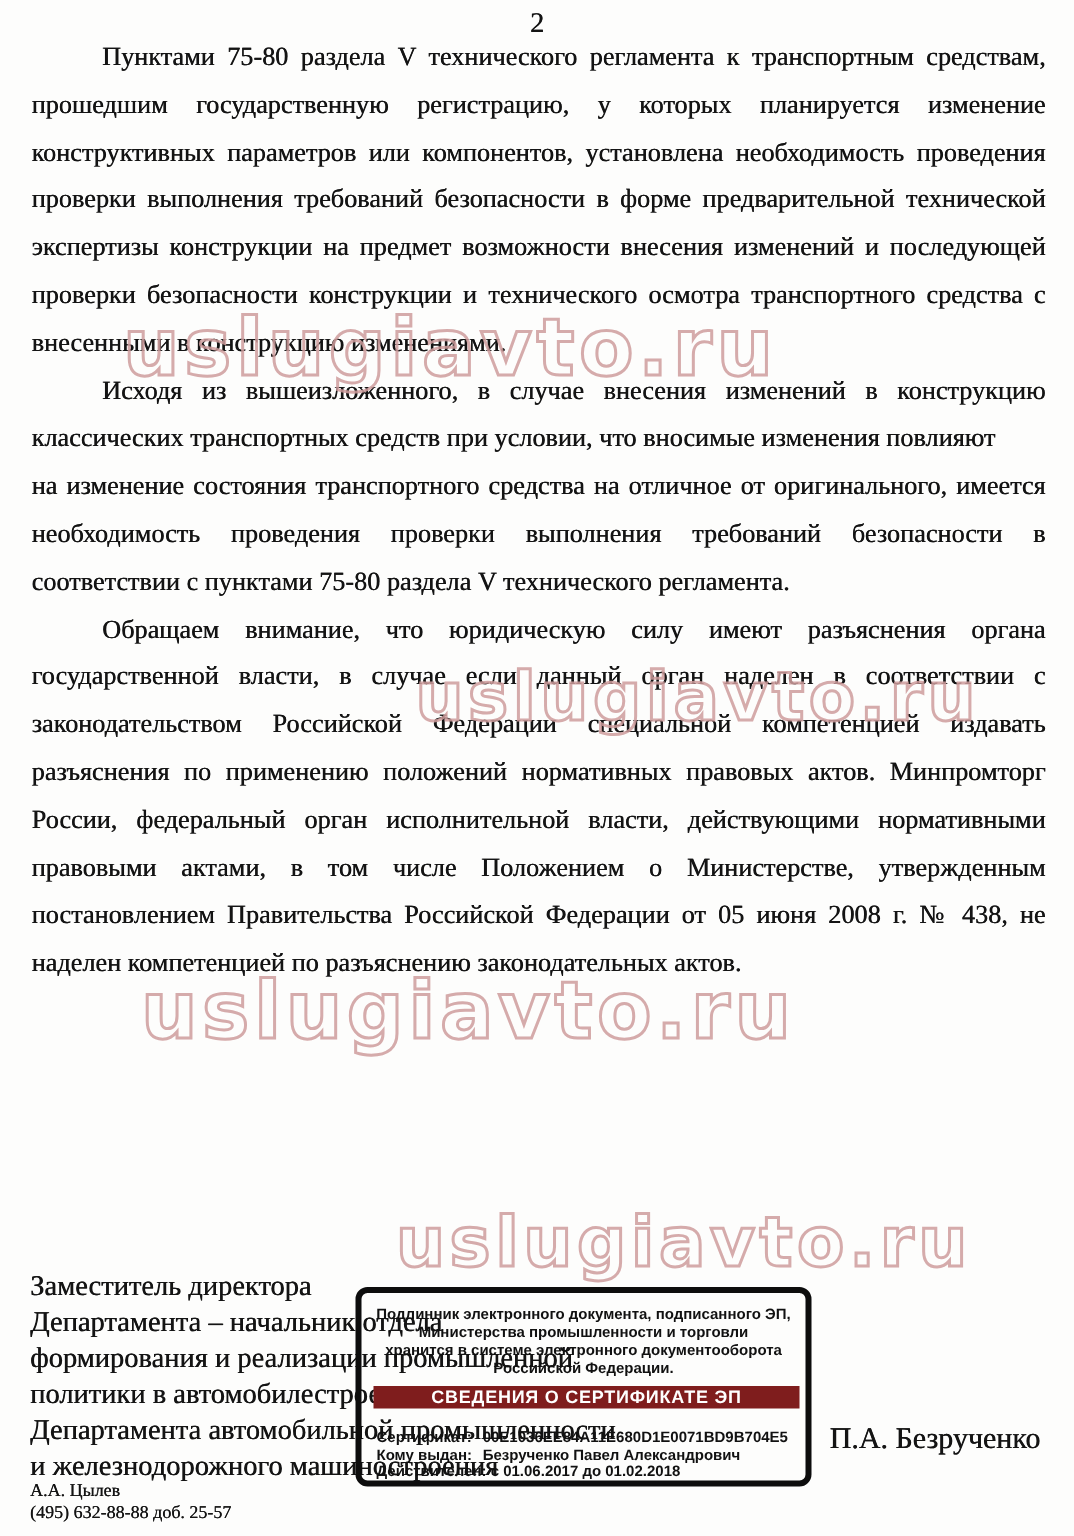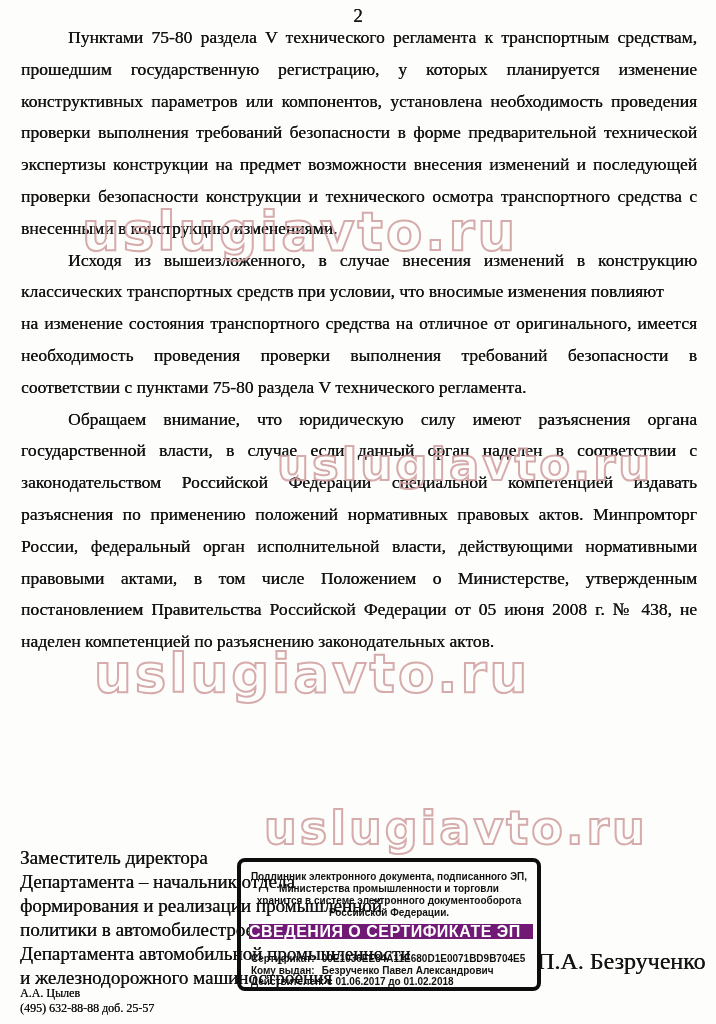--- a/index.html
+++ b/index.html
@@ -57,37 +57,38 @@
     color:#111;
   }
   .stamp-header{
     margin-top:9px;
     text-align:center;
     font-size:10px;line-height:12px;
     font-weight:bold;
   }
   .stamp-bar{
     margin:5px 4px 0 8px;
-    background:#701a75;
+    background:#7f1d1d;
     color:#ffffff;
-    font-size:16px;line-height:15px;
+    text-align:center;
+    font-size:12px;line-height:15px;
     font-weight:bold;
     letter-spacing:0.5px;
   }
   .stamp-fields{
     margin:14px 0 0 10px;
     font-size:10px;line-height:11.5px;
     font-weight:bold;
   }
   .stamp-field span{display:inline-block;}
   .stamp-field .lbl{min-width:68px;}
   
   .signer-name{
-    position:absolute;left:537px;top:948px;
-    font-size:24px;
+    position:absolute;left:553px;top:948px;
+    font-size:20px;
     text-shadow:0.3px 0 0 currentColor;
     z-index:2;
     white-space:nowrap;
   }
   
   .doc-footer{
     position:absolute;left:20px;top:986px;
     font-size:12px;line-height:15px;
     text-shadow:0.2px 0 0 currentColor;
     z-index:2;

